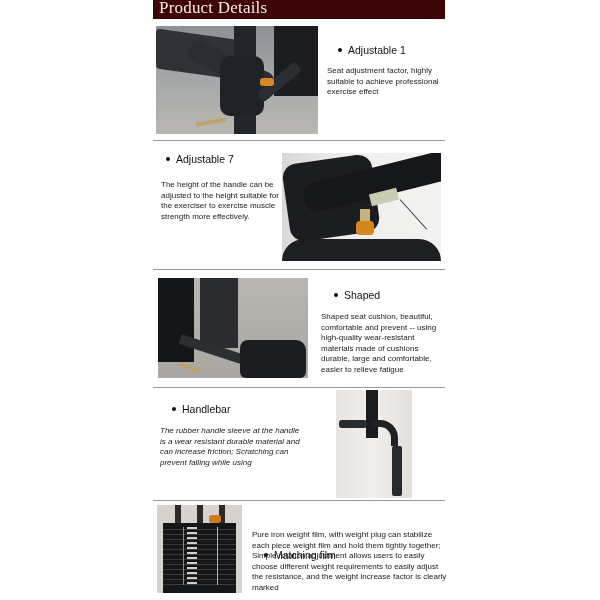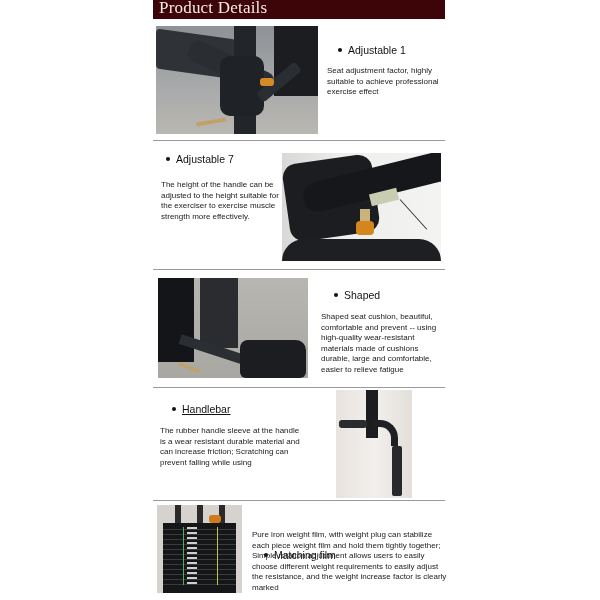--- a/index.html
+++ b/index.html
@@ -124,24 +124,24 @@
     <div class="seat"></div>
     <div class="floor"></div>
 </div>
 <div class="feature-title" style="left:334px; top:289px;">
   <span class="bullet"></span><span>Shaped</span>
 </div>
 <div class="feature-desc" style="left:321px; top:312px; width:126px;">Shaped seat cushion, beautiful, comfortable and prevent -- using high-quality wear-resistant materials made of cushions durable, large and comfortable, easier to relieve fatigue</div>
 
 <div class="divider" style="top:387px;"></div>
 
-<div class="feature-title" style="left:172px; top:403px;text-decoration:underline;">
+<div class="feature-title" style="left:172px; top:403px;">
   <span class="bullet"></span><span>Handlebar</span>
 </div>
-<div class="feature-desc" style="left:160px; top:426px; width:146px;">The rubber handle sleeve at the handle is a wear resistant durable material and can increase friction; Scratching can prevent falling while using</div>
+<div class="feature-desc" style="left:160px; top:426px; width:146px;font-style:italic;">The rubber handle sleeve at the handle is a wear resistant durable material and can increase friction; Scratching can prevent falling while using</div>
 <div class="photo p4">
   <div class="post"></div>
     <div class="grip-left"></div>
     <div class="elbow"></div>
     <div class="grip-down"></div>
 </div>
 
 <div class="divider" style="top:500px;"></div>
 
 <div class="photo p5">

